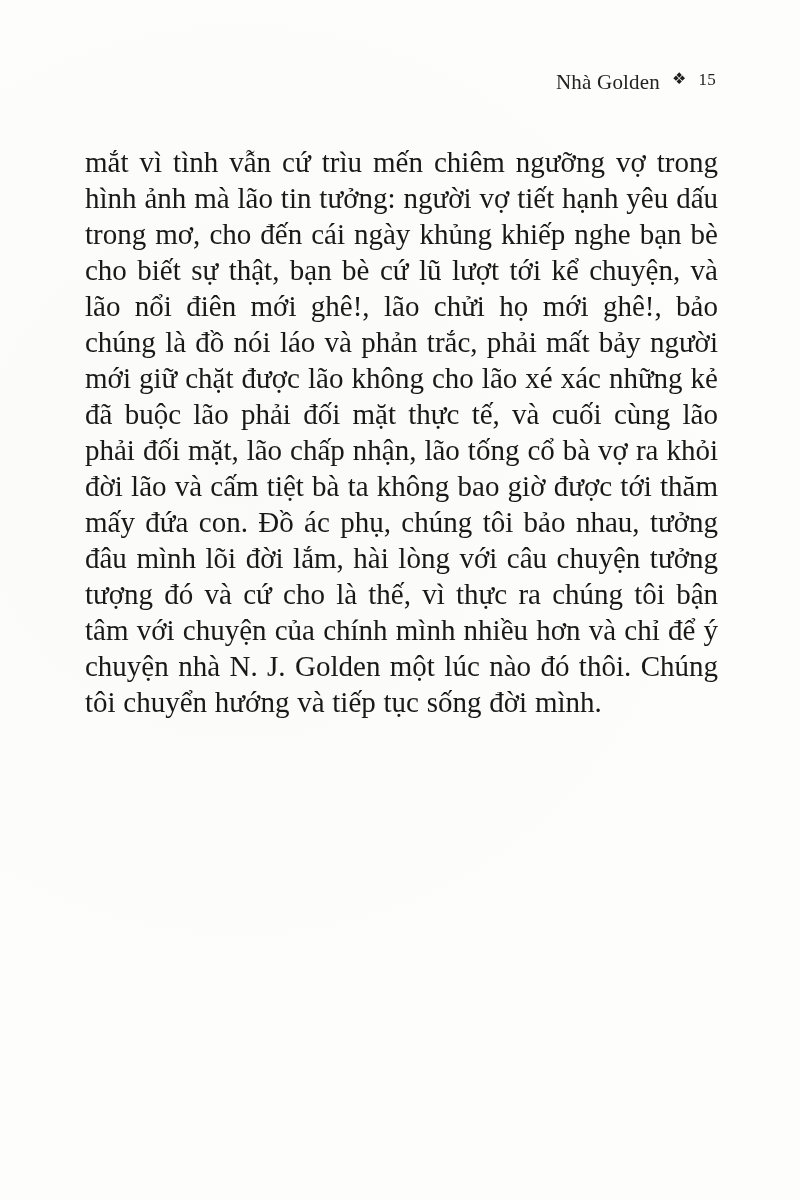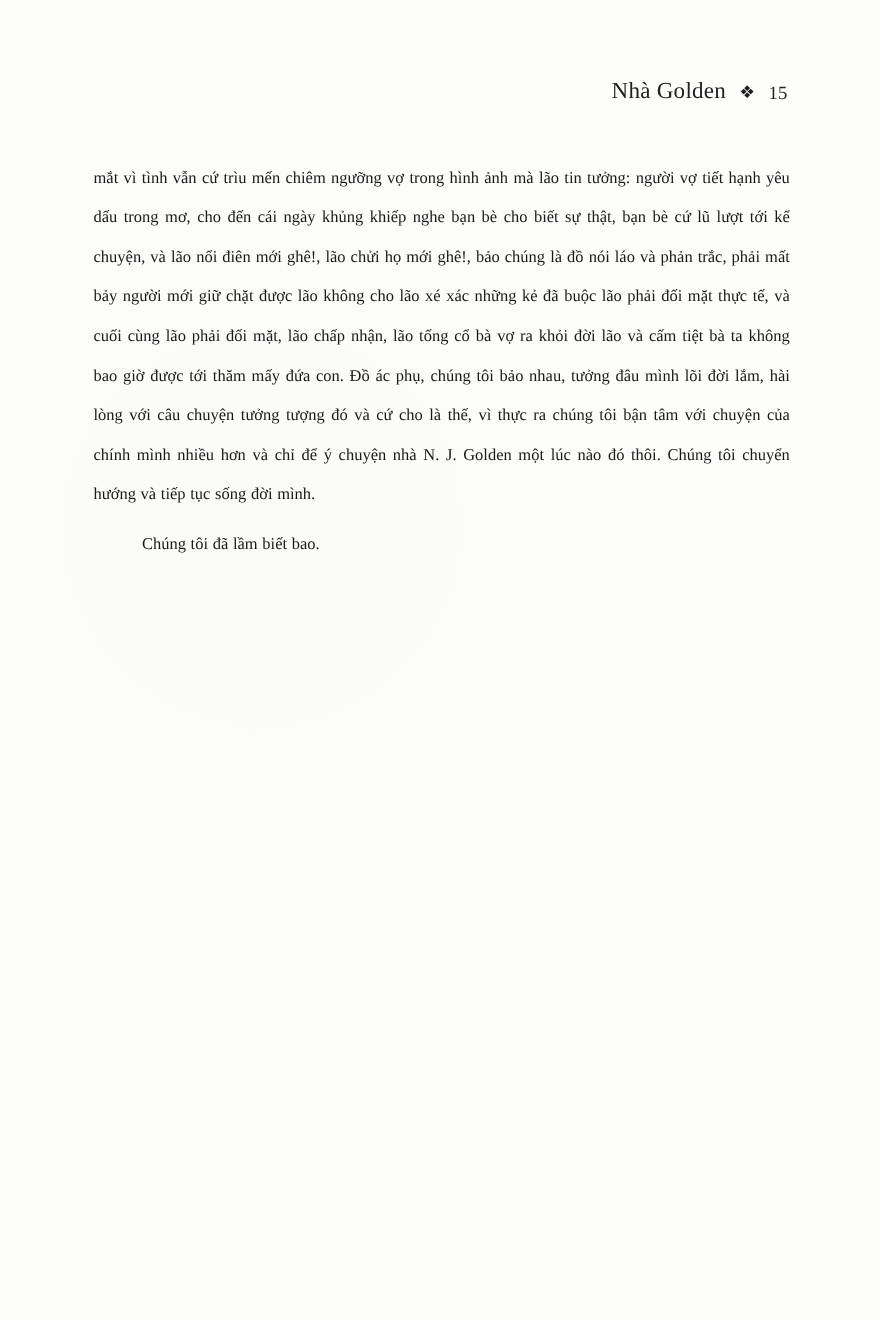--- a/index.html
+++ b/index.html
@@ -19,21 +19,21 @@
     background:
       radial-gradient(circle at 30% 40%, rgba(0,0,0,0.012), transparent 60%),
       #fdfdfc;
     padding: 70px 82px 0 85px;
     color: #1b1b1b;
   }
 
   .running-header {
     display: flex;
     justify-content: flex-end;
-    align-items: flex-end;
+    align-items: flex-start;
     font-size: 21px;
     color: #222;
     letter-spacing: 0.2px;
     padding-right: 2px;
   }
 
   .running-header .title {
     font-size: 21px;
   }
 
@@ -47,21 +47,21 @@
 
   .running-header .pagenum {
     font-size: 17px;
   }
 
   .body-text {
     margin-top: 49px;
   }
 
   .para {
-    font-size: 15px;
+    font-size: 29px;
     line-height: 36px;
     text-align: justify;
     color: #191919;
     word-spacing: 0.5px;
   }
 
   .para.indented {
     text-indent: 44px;
     margin-top: 9px;
     text-align: left;
@@ -73,16 +73,15 @@
 <div class="page">
 
   <header class="running-header">
     <span class="title">Nhà Golden</span>
     <span class="sep">❖</span>
     <span class="pagenum">15</span>
   </header>
 
   <main class="body-text">
     <p class="para">mắt vì tình vẫn cứ trìu mến chiêm ngưỡng vợ trong hình ảnh mà lão tin tưởng: người vợ tiết hạnh yêu dấu trong mơ, cho đến cái ngày khủng khiếp nghe bạn bè cho biết sự thật, bạn bè cứ lũ lượt tới kể chuyện, và lão nổi điên mới ghê!, lão chửi họ mới ghê!, bảo chúng là đồ nói láo và phản trắc, phải mất bảy người mới giữ chặt được lão không cho lão xé xác những kẻ đã buộc lão phải đối mặt thực tế, và cuối cùng lão phải đối mặt, lão chấp nhận, lão tống cổ bà vợ ra khỏi đời lão và cấm tiệt bà ta không bao giờ được tới thăm mấy đứa con. Đồ ác phụ, chúng tôi bảo nhau, tưởng đâu mình lõi đời lắm, hài lòng với câu chuyện tưởng tượng đó và cứ cho là thế, vì thực ra chúng tôi bận tâm với chuyện của chính mình nhiều hơn và chỉ để ý chuyện nhà N. J. Golden một lúc nào đó thôi. Chúng tôi chuyển hướng và tiếp tục sống đời mình.</p>
-    <p class="para indented">Chúng tôi đã lầm biết bao.</p>
   </main>
 
 </div>
 
 </body></html>

